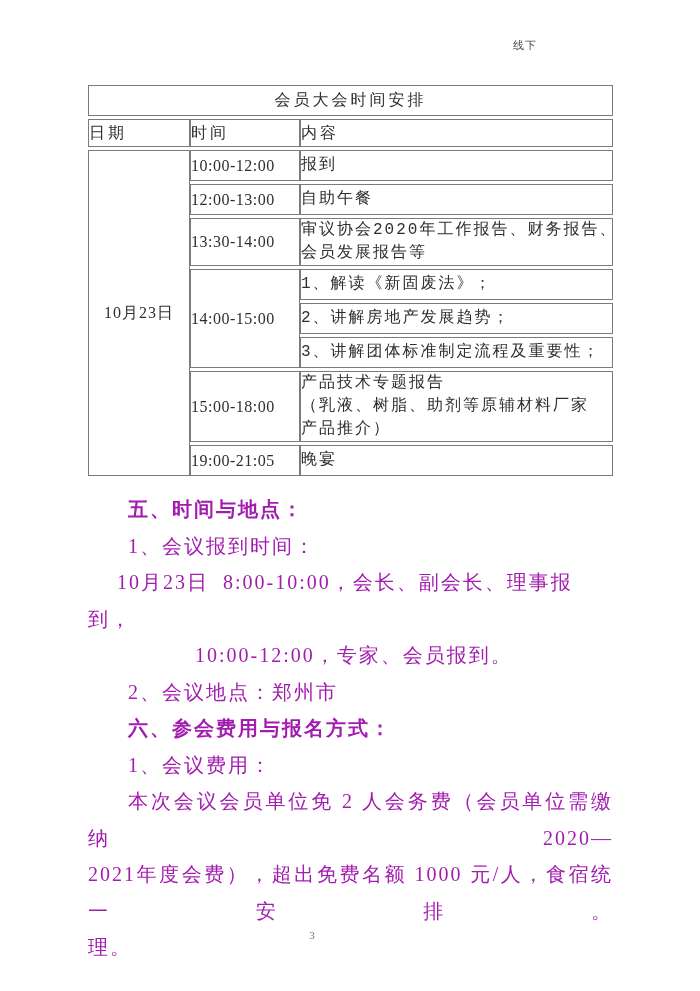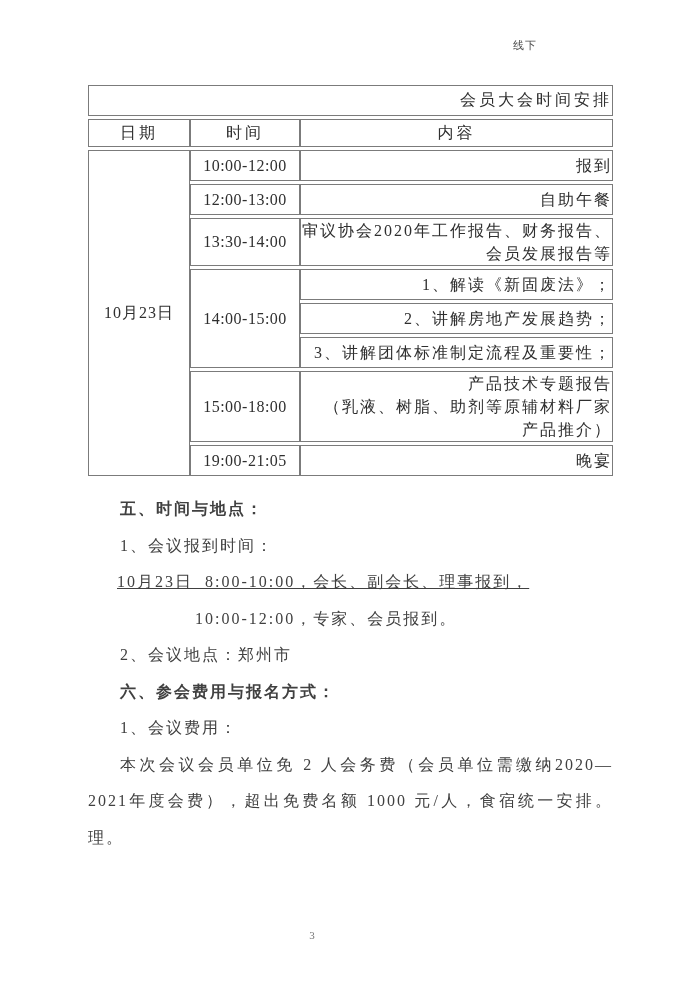--- a/index.html
+++ b/index.html
@@ -38,60 +38,60 @@
   col.c-content { width: 313px; }
   table.schedule td {
     border: 1px solid #7b7b7b;
     vertical-align: middle;
     font-size: 16px;
     color: #2f2f2f;
     padding: 0;
     overflow: hidden;
   }
   td.title-cell {
-    text-align: right;
+    text-align: center;
     height: 29px;
     letter-spacing: 3px;
   }
   tr.hdr-row td {
-    text-align: center;
+    text-align: left;
     height: 26px;
     letter-spacing: 3px;
   }
   tr.r-s td { height: 29px; }
   td.date-cell {
     text-align: center;
     letter-spacing: 1px;
   }
   td.time-cell {
-    text-align: center;
     letter-spacing: 0.5px;
     white-space: nowrap;
   }
   td.content-cell {
     padding: 3px 4px 3px 6px;
     letter-spacing: 2px;
     line-height: 23px;
-    text-align: right;
+    text-align: left;
+    font-family: Liberation Mono, monospace;
   }
   .cell-line { white-space: nowrap; }
   .sections {
     margin-top: 12px;
-    font-size: 16px;
+    font-size: 20px;
     line-height: 36.5px;
     letter-spacing: 2px;
-    color: #404040;
+    color: #a21caf;
   }
   .sections p {
     margin: 0;
     white-space: pre-wrap;
   }
   .bold { font-weight: bold; }
   .ind2 { text-indent: 2em; }
-  .ind-date { text-indent: 29px; text-decoration: underline; }
+  .ind-date { text-indent: 29px; }
   .ind-cont { padding-left: 107px; }
   .jlast {
     text-align: justify;
     text-align-last: justify;
   }
   .page-number {
     position: absolute;
     left: 0;
     right: 0;
     top: 929px;

